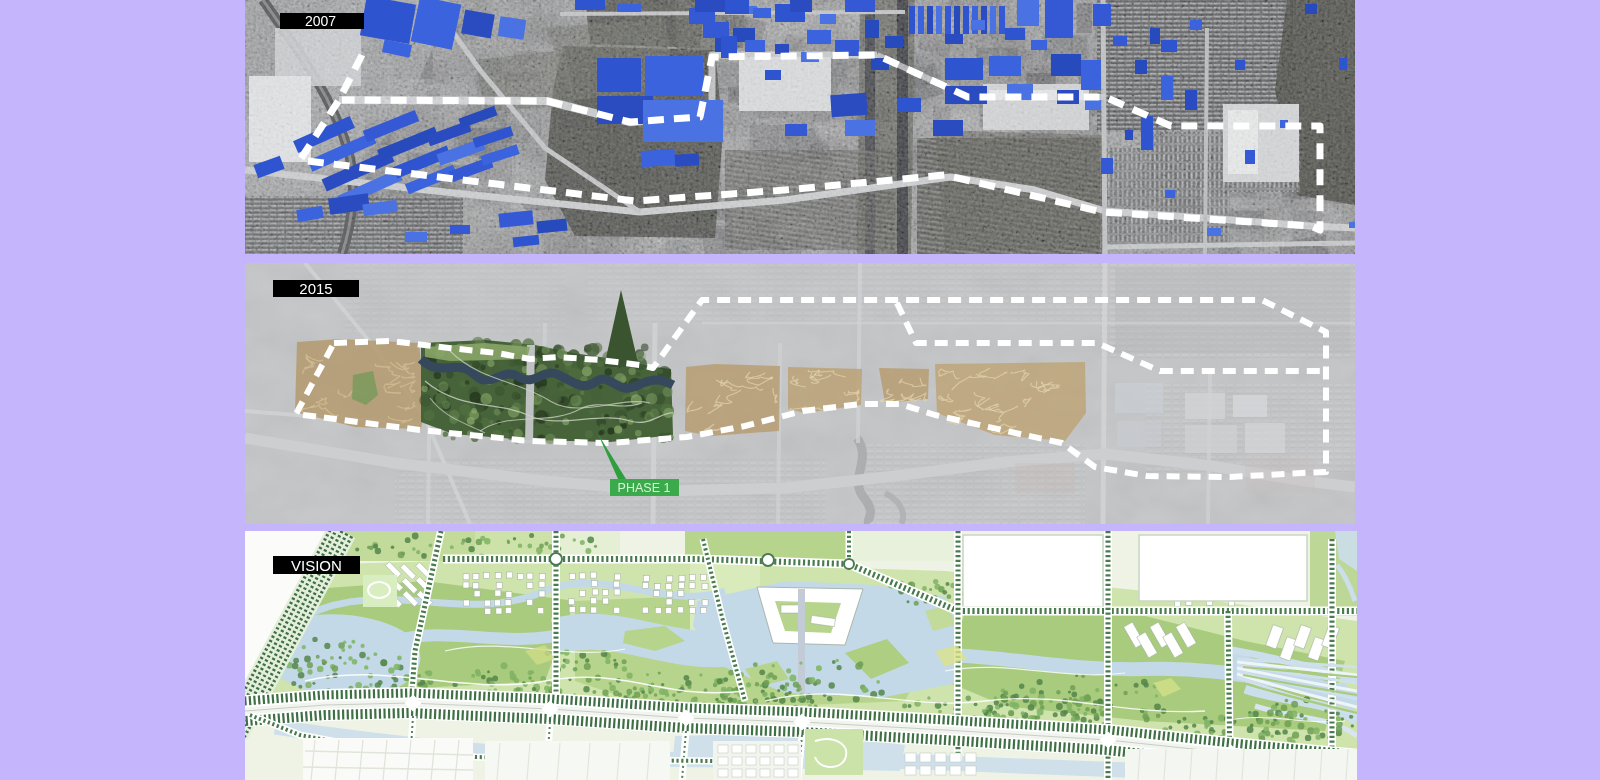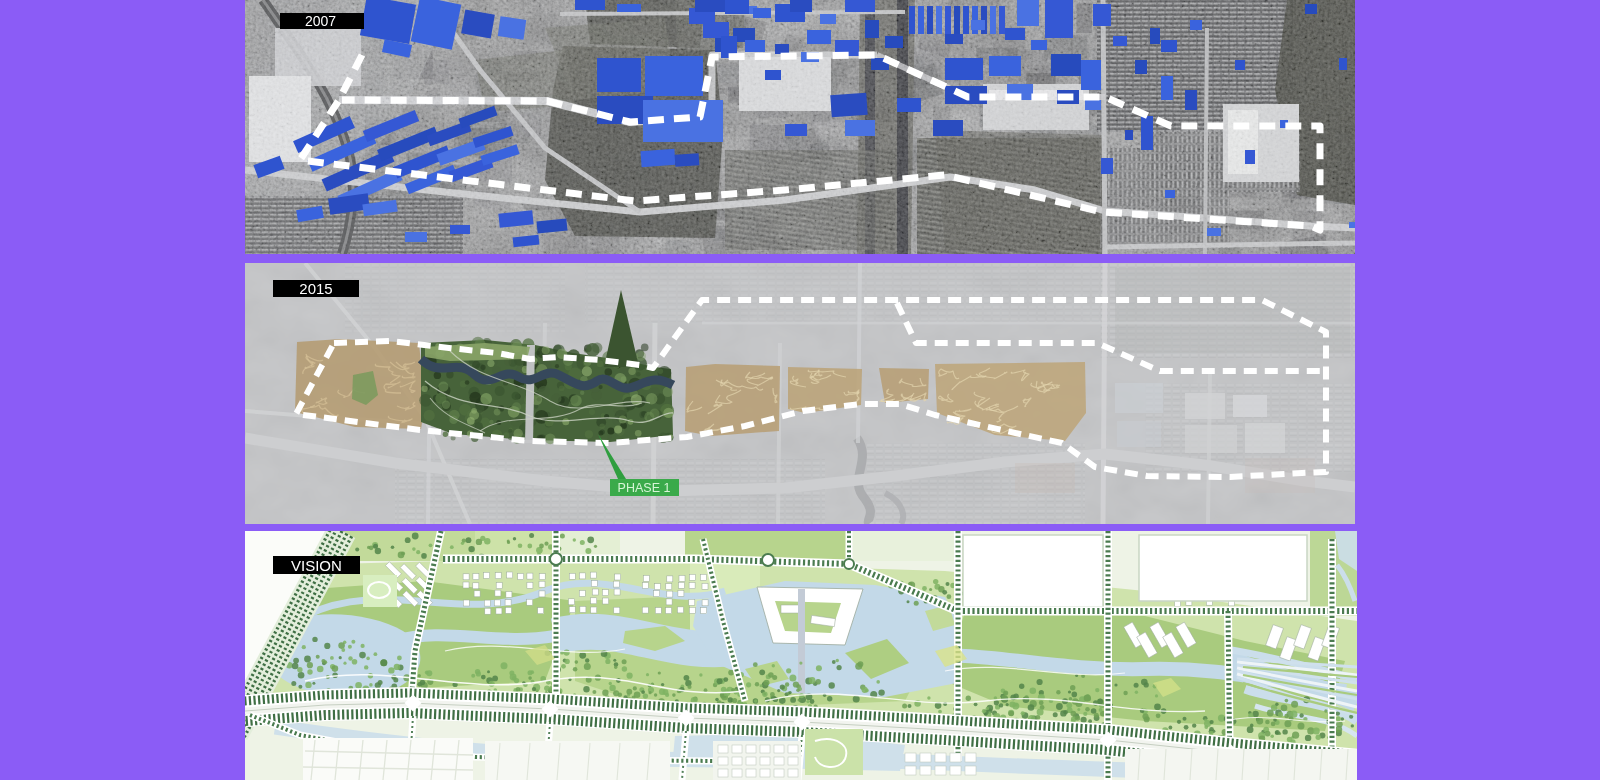--- a/index.html
+++ b/index.html
@@ -1,15 +1,15 @@
 <!DOCTYPE html>
 <html><head><meta charset="utf-8">
 <style>
 html,body{margin:0;padding:0;background:#ffffff;width:1600px;height:780px;overflow:hidden;font-family:"Liberation Sans",sans-serif}
-#page{position:relative;width:1600px;height:780px;background:#8b5cf6}
+#page{position:relative;width:1600px;height:780px;background:#c4b5fd}
 svg{display:block}
 </style></head>
 <body>
 <div id="page">
 
 <svg style="position:absolute;left:245px;top:0px" width="1110" height="254" viewBox="0 0 1110 254">
 <defs>
 <filter id="g1coarse" x="0%" y="0%" width="100%" height="100%">
 <feTurbulence type="fractalNoise" baseFrequency="0.013 0.02" numOctaves="4" seed="7"></feTurbulence>
 <feColorMatrix type="matrix" values="0.6 0.6 0.6 0 -0.32 0.6 0.6 0.6 0 -0.32 0.6 0.6 0.6 0 -0.32 0 0 0 0 0.4"></feColorMatrix>

